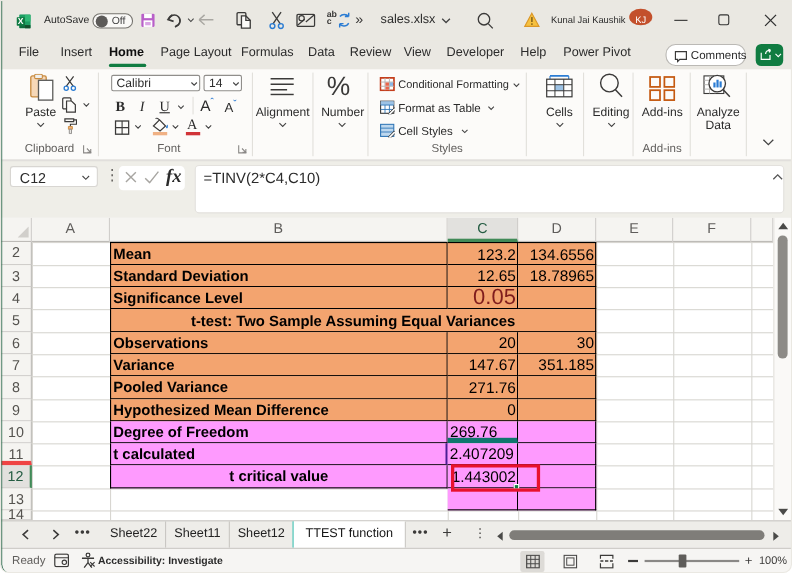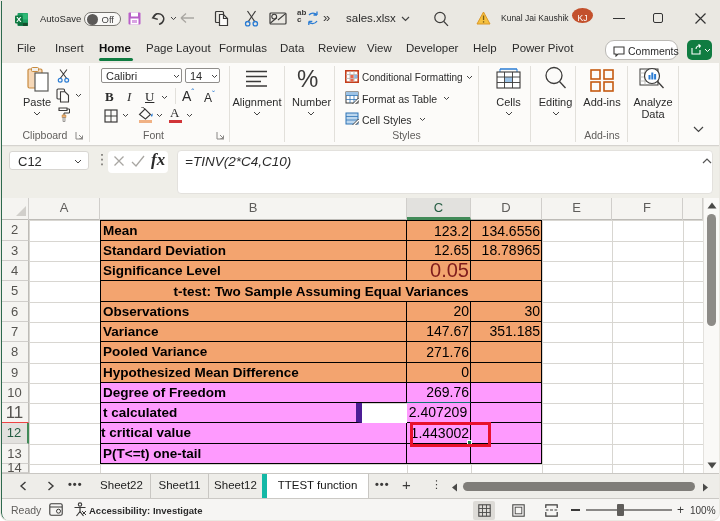--- a/index.html
+++ b/index.html
@@ -340,21 +340,21 @@
   <div class="abs" style="left:107px;top:3.5px;width:60px;height:22px;background:#fff;border-radius:4px;"></div>
   <svg class="abs" style="left:112px;top:8px;" width="12" height="12" viewBox="0 0 12 12">
         <path d="M1.5 1.5 L10.5 10.5 M10.5 1.5 L1.5 10.5" stroke="#a8a6a2" stroke-width="1.3"></path>
       </svg>
   <svg class="abs" style="left:130px;top:8px;" width="14" height="12" viewBox="0 0 14 12">
         <path d="M1 7 L5 11 L13 1" fill="none" stroke="#a8a6a2" stroke-width="1.3"></path>
       </svg>
   <div class="abs" style="left:150px;top:3px;font-size:17px;font-style:italic;font-weight:bold;color:#2b2b2b;font-family:'Liberation Serif',serif;"><i>f</i>x</div>
 
   <div class="abs" style="left:176px;top:3px;width:536px;height:44px;background:#fff;border:1px solid #e3e1dd;border-radius:4px;">
-    <div class="abs" style="left:7px;top:3px;font-size:13.5px;color:#2b2b2b;font-style:italic;">=TINV(2*C4,C10)</div>
+    <div class="abs" style="left:7px;top:3px;font-size:13.5px;color:#2b2b2b;">=TINV(2*C4,C10)</div>
     <svg class="abs" style="left:524px;top:7px;" width="10" height="6" viewBox="0 0 10 6">
           <path d="M1 5 L5 1 L9 5" fill="none" stroke="#555" stroke-width="1.2"></path>
         </svg>
   </div>
 </div>
 
 <div class="abs" id="grid" style="left:0;top:197px;width:720px;height:275px;background:#ffffff;overflow:hidden;">
 <div class="abs" style="left:28px;top:22px;width:1px;height:253px;background:#d8d6d1;"></div>
 <div class="abs" style="left:99px;top:22px;width:1px;height:253px;background:#d8d6d1;"></div>
 <div class="abs" style="left:406px;top:22px;width:1px;height:253px;background:#d8d6d1;"></div>
@@ -390,21 +390,21 @@
 <div class="abs" style="left:682px;top:0;width:20px;height:22px;border-right:1px solid #d0cecb;"></div>
 <div class="abs" style="left:0;top:22px;width:28px;height:21px;background:#f5f4f1;border-right:1px solid #bdbbb7;border-bottom:1px solid #d0cecb;color:#55534f;font-size:13px;text-align:center;line-height:20px;">2</div>
 <div class="abs" style="left:0;top:43px;width:28px;height:20px;background:#f5f4f1;border-right:1px solid #bdbbb7;border-bottom:1px solid #d0cecb;color:#55534f;font-size:13px;text-align:center;line-height:19px;">3</div>
 <div class="abs" style="left:0;top:63px;width:28px;height:20px;background:#f5f4f1;border-right:1px solid #bdbbb7;border-bottom:1px solid #d0cecb;color:#55534f;font-size:13px;text-align:center;line-height:19px;">4</div>
 <div class="abs" style="left:0;top:83px;width:28px;height:21px;background:#f5f4f1;border-right:1px solid #bdbbb7;border-bottom:1px solid #d0cecb;color:#55534f;font-size:13px;text-align:center;line-height:20px;">5</div>
 <div class="abs" style="left:0;top:104px;width:28px;height:20px;background:#f5f4f1;border-right:1px solid #bdbbb7;border-bottom:1px solid #d0cecb;color:#55534f;font-size:13px;text-align:center;line-height:19px;">6</div>
 <div class="abs" style="left:0;top:124px;width:28px;height:20px;background:#f5f4f1;border-right:1px solid #bdbbb7;border-bottom:1px solid #d0cecb;color:#55534f;font-size:13px;text-align:center;line-height:19px;">7</div>
 <div class="abs" style="left:0;top:144px;width:28px;height:21px;background:#f5f4f1;border-right:1px solid #bdbbb7;border-bottom:1px solid #d0cecb;color:#55534f;font-size:13px;text-align:center;line-height:20px;">8</div>
 <div class="abs" style="left:0;top:165px;width:28px;height:20px;background:#f5f4f1;border-right:1px solid #bdbbb7;border-bottom:1px solid #d0cecb;color:#55534f;font-size:13px;text-align:center;line-height:19px;">9</div>
 <div class="abs" style="left:0;top:185px;width:28px;height:20px;background:#f5f4f1;border-right:1px solid #bdbbb7;border-bottom:1px solid #d0cecb;color:#55534f;font-size:13px;text-align:center;line-height:19px;">10</div>
-<div class="abs" style="left:0;top:205px;width:28px;height:20px;background:#f5f4f1;border-right:1px solid #bdbbb7;border-bottom:1px solid #ef4444;color:#55534f;font-size:17px;text-align:center;line-height:19px;">11</div>
+<div class="abs" style="left:0;top:205px;width:28px;height:20px;background:#f5f4f1;border-right:1px solid #bdbbb7;border-bottom:4px solid #ef4444;color:#55534f;font-size:13px;text-align:center;line-height:19px;">11</div>
 <div class="abs" style="left:0;top:225px;width:28px;height:21px;background:#e2e1de;border-right:2px solid #418a58;border-bottom:1px solid #d0cecb;color:#245c42;font-size:13px;text-align:center;line-height:20px;">12</div>
 <div class="abs" style="left:0;top:246px;width:28px;height:20px;background:#f5f4f1;border-right:1px solid #bdbbb7;border-bottom:1px solid #d0cecb;color:#55534f;font-size:13px;text-align:center;line-height:19px;">13</div>
 <div class="abs" style="left:0;top:266px;width:28px;height:9px;background:#f5f4f1;border-right:1px solid #bdbbb7;border-bottom:1px solid #d0cecb;color:#55534f;font-size:13px;text-align:center;line-height:8px;">14</div>
 <div class="abs" style="left:99px;top:22px;width:307px;height:21px;background:#f3a46f;border-top:1px solid #000;border-left:1px solid #000000;border-right:1px solid #000000;border-bottom:1px solid #000000;color:#000;font-weight:bold;font-size:13.5px;line-height:20px;padding-left:2px;white-space:nowrap;">Mean</div>
 <div class="abs" style="left:406px;top:22px;width:64px;height:21px;background:#f3a46f;border-top:1px solid #000;border-right:1px solid #000000;border-bottom:1px solid #000000;color:#000;font-size:14px;text-align:right;line-height:20px;padding-right:1px;">123.2</div>
 <div class="abs" style="left:470px;top:22px;width:71px;height:21px;background:#f3a46f;border-top:1px solid #000;border-right:1px solid #000000;border-bottom:1px solid #000000;color:#000;font-size:14px;text-align:right;line-height:20px;padding-right:1px;">134.6556</div>
 <div class="abs" style="left:99px;top:43px;width:307px;height:20px;background:#f3a46f;border-left:1px solid #000000;border-right:1px solid #000000;border-bottom:1px solid #000000;color:#000;font-weight:bold;font-size:13.5px;line-height:19px;padding-left:2px;white-space:nowrap;">Standard Deviation</div>
 <div class="abs" style="left:406px;top:43px;width:64px;height:20px;background:#f3a46f;border-right:1px solid #000000;border-bottom:1px solid #000000;color:#000;font-size:14px;text-align:right;line-height:19px;padding-right:1px;">12.65</div>
 <div class="abs" style="left:470px;top:43px;width:71px;height:20px;background:#f3a46f;border-right:1px solid #000000;border-bottom:1px solid #000000;color:#000;font-size:14px;text-align:right;line-height:19px;padding-right:1px;">18.78965</div>
 <div class="abs" style="left:99px;top:63px;width:307px;height:20px;background:#f3a46f;border-left:1px solid #000000;border-right:1px solid #000000;border-bottom:1px solid #000000;color:#000;font-weight:bold;font-size:13.5px;line-height:19px;padding-left:2px;white-space:nowrap;">Significance Level</div>
@@ -417,29 +417,28 @@
 <div class="abs" style="left:99px;top:124px;width:307px;height:20px;background:#f3a46f;border-left:1px solid #000000;border-right:1px solid #000000;border-bottom:1px solid #000000;color:#000;font-weight:bold;font-size:13.5px;line-height:19px;padding-left:2px;white-space:nowrap;">Variance</div>
 <div class="abs" style="left:406px;top:124px;width:64px;height:20px;background:#f3a46f;border-right:1px solid #000000;border-bottom:1px solid #000000;color:#000;font-size:14px;text-align:right;line-height:19px;padding-right:1px;">147.67</div>
 <div class="abs" style="left:470px;top:124px;width:71px;height:20px;background:#f3a46f;border-right:1px solid #000000;border-bottom:1px solid #000000;color:#000;font-size:14px;text-align:right;line-height:19px;padding-right:1px;">351.185</div>
 <div class="abs" style="left:99px;top:144px;width:307px;height:21px;background:#f3a46f;border-left:1px solid #000000;border-right:1px solid #000000;border-bottom:1px solid #000000;color:#000;font-weight:bold;font-size:13.5px;line-height:20px;padding-left:2px;white-space:nowrap;">Pooled Variance</div>
 <div class="abs" style="left:406px;top:144px;width:64px;height:21px;background:#f3a46f;border-right:1px solid #000000;border-bottom:1px solid #000000;color:#000;font-size:14px;text-align:right;line-height:20px;padding-right:1px;">271.76</div>
 <div class="abs" style="left:470px;top:144px;width:71px;height:21px;background:#f3a46f;border-right:1px solid #000000;border-bottom:1px solid #000000;color:#000;font-size:14px;text-align:right;line-height:20px;padding-right:1px;"></div>
 <div class="abs" style="left:99px;top:165px;width:307px;height:20px;background:#f3a46f;border-left:1px solid #000000;border-right:1px solid #000000;border-bottom:1px solid #000000;color:#000;font-weight:bold;font-size:13.5px;line-height:19px;padding-left:2px;white-space:nowrap;">Hypothesized Mean Difference</div>
 <div class="abs" style="left:406px;top:165px;width:64px;height:20px;background:#f3a46f;border-right:1px solid #000000;border-bottom:1px solid #000000;color:#000;font-size:14px;text-align:right;line-height:19px;padding-right:1px;">0</div>
 <div class="abs" style="left:470px;top:165px;width:71px;height:20px;background:#f3a46f;border-right:1px solid #000000;border-bottom:1px solid #000000;color:#000;font-size:14px;text-align:right;line-height:19px;padding-right:1px;"></div>
 <div class="abs" style="left:99px;top:185px;width:307px;height:20px;background:#fe9afe;border-left:1px solid #000000;border-right:1px solid #000000;border-bottom:1px solid #000000;color:#000;font-weight:bold;font-size:13.5px;line-height:19px;padding-left:2px;white-space:nowrap;">Degree of Freedom</div>
-<div class="abs" style="left:406px;top:185px;width:64px;height:20px;background:#fe9afe;border-right:1px solid #000000;border-bottom:1px solid #0f766e;color:#000;font-size:14px;text-align:right;line-height:19px;padding-right:1px;">269.76</div>
+<div class="abs" style="left:406px;top:185px;width:64px;height:20px;background:#fe9afe;border-right:1px solid #000000;border-bottom:5px solid #0f766e;color:#000;font-size:14px;text-align:right;line-height:19px;padding-right:18px;">269.76</div>
 <div class="abs" style="left:470px;top:185px;width:71px;height:20px;background:#fe9afe;border-right:1px solid #000000;border-bottom:1px solid #000000;color:#000;font-size:14px;text-align:right;line-height:19px;padding-right:1px;"></div>
-<div class="abs" style="left:99px;top:205px;width:262px;height:20px;background:#fe9afe;border-left:1px solid #000000;border-right:6px solid #4c1d95;border-bottom:1px solid #000000;color:#000;font-weight:bold;font-size:13.5px;line-height:19px;padding-left:2px;white-space:nowrap;">t calculated</div>
+<div class="abs" style="left:99px;top:205px;width:307px;height:20px;background:#fe9afe;border-left:1px solid #000000;border-right:2px solid #4c1d95;border-bottom:1px solid #000000;color:#000;font-weight:bold;font-size:13.5px;line-height:19px;padding-left:2px;white-space:nowrap;">t calculated</div>
 <div class="abs" style="left:406px;top:205px;width:64px;height:20px;background:#fe9afe;border-right:1px solid #000000;border-bottom:1px solid #000000;color:#000;font-size:14px;text-align:center;line-height:19px;padding-right:1px;">2.407209</div>
 <div class="abs" style="left:470px;top:205px;width:71px;height:20px;background:#fe9afe;border-right:1px solid #000000;border-bottom:1px solid #000000;color:#000;font-size:14px;text-align:right;line-height:19px;padding-right:1px;"></div>
-<div class="abs" style="left:99px;top:225px;width:307px;height:21px;background:#fe9afe;border-left:1px solid #000000;border-right:1px solid #000000;border-bottom:1px solid #000000;color:#000;font-weight:bold;font-size:13.5px;line-height:20px;padding-left:0;white-space:nowrap;">t critical value</div>
+<div class="abs" style="left:99px;top:225px;width:307px;height:21px;background:#fe9afe;border-left:1px solid #000000;border-right:1px solid #000000;border-bottom:1px solid #000000;color:#000;font-weight:bold;font-size:13.5px;line-height:20px;padding-left:0;white-space:nowrap;text-align:center;">t critical value</div>
 <div class="abs" style="left:406px;top:225px;width:64px;height:21px;background:#fe9afe;border-right:1px solid #000000;border-bottom:1px solid #000000;color:#000;font-size:14px;text-align:right;line-height:20px;padding-right:1px;">1.443002</div>
 <div class="abs" style="left:470px;top:225px;width:71px;height:21px;background:#fe9afe;border-right:1px solid #000000;border-bottom:1px solid #000000;color:#000;font-size:14px;text-align:right;line-height:20px;padding-right:1px;"></div>
-<div class="abs" style="left:99px;top:246px;width:307px;height:20px;background:#fe9afe;border-left:1px solid #000000;border-right:1px solid #000000;border-bottom:1px solid #000000;color:#000;font-weight:bold;font-size:13.5px;line-height:19px;padding-left:2px;white-space:nowrap;">P(T&lt;=t) one-tail</div>
 <div class="abs" style="left:406px;top:246px;width:64px;height:20px;background:#fe9afe;border-right:1px solid #000000;border-bottom:1px solid #000000;color:#000;font-size:14px;text-align:right;line-height:19px;padding-right:1px;"></div>
 <div class="abs" style="left:470px;top:246px;width:71px;height:20px;background:#fe9afe;border-right:1px solid #000000;border-bottom:1px solid #000000;color:#000;font-size:14px;text-align:right;line-height:19px;padding-right:1px;"></div>
 <div class="abs" style="left:466px;top:242px;width:5px;height:5px;background:#107c41;border:1px solid #fff;"></div>
 <div class="abs" style="left:409px;top:224px;width:81px;height:25px;border:3px solid #e8112d;"></div>
 <div class="abs" style="left:702px;top:0;width:18px;height:275px;background:#faf9f7;border-left:1px solid #e3e1dd;"></div>
 <svg class="abs" style="left:706px;top:4px;" width="10" height="7" viewBox="0 0 10 7">
         <path d="M5 0.5 L9.5 6.5 L0.5 6.5 Z" fill="#4a4a48"></path>
       </svg>
 <div class="abs" style="left:706px;top:16px;width:9px;height:112px;background:#8d8b87;border-radius:5px;"></div>
 <svg class="abs" style="left:706px;top:264px;" width="10" height="7" viewBox="0 0 10 7">
@@ -451,21 +450,21 @@
   <svg class="abs" style="left:18px;top:7px;" width="8" height="10" viewBox="0 0 8 10">
         <path d="M6.5 1 L2 5 L6.5 9" fill="none" stroke="#3b3a39" stroke-width="1.4"></path>
       </svg>
   <svg class="abs" style="left:46px;top:7px;" width="8" height="10" viewBox="0 0 8 10">
         <path d="M1.5 1 L6 5 L1.5 9" fill="none" stroke="#3b3a39" stroke-width="1.4"></path>
       </svg>
   <div class="abs" style="left:67px;top:4px;font-size:11px;font-weight:bold;color:#3b3a39;letter-spacing:1px;">•••</div>
 
   <div class="abs" style="left:92px;top:0;width:58px;height:24px;border-right:1px solid #c9c7c3;color:#222;font-size:11.5px;text-align:center;line-height:23px;">Sheet22</div>
   <div class="abs" style="left:150px;top:0;width:58px;height:24px;border-right:1px solid #c9c7c3;color:#222;font-size:11.5px;text-align:center;line-height:23px;">Sheet11</div>
-  <div class="abs" style="left:208px;top:0;width:58px;height:24px;border-right:5px solid #14b8a6;color:#222;font-size:11.5px;text-align:center;line-height:23px;">Sheet12</div>
+  <div class="abs" style="left:208px;top:0;width:58px;height:24px;border-right:1px solid #14b8a6;color:#222;font-size:11.5px;text-align:center;line-height:23px;">Sheet12</div>
   <div class="abs" style="left:266px;top:0;width:102px;height:24px;background:#fff;border-right:1px solid #c9c7c3;color:#171717;font-size:11.5px;text-align:center;line-height:23px;">TTEST function</div>
   <div class="abs" style="left:374px;top:4px;font-size:11px;font-weight:bold;color:#3b3a39;letter-spacing:1px;">•••</div>
   <div class="abs" style="left:401px;top:2px;font-size:15px;color:#3b3a39;">+</div>
   <div class="abs" style="left:430px;top:4px;font-size:11px;color:#3b3a39;">⋮</div>
 
   <svg class="abs" style="left:450px;top:9px;" width="7" height="9" viewBox="0 0 7 9">
         <path d="M6 0.5 L1 4.5 L6 8.5 Z" fill="#4a4a48"></path>
       </svg>
   <div class="abs" style="left:462px;top:8px;width:232px;height:9px;background:#7f7d79;border-radius:5px;"></div>
   <svg class="abs" style="left:701px;top:9px;" width="7" height="9" viewBox="0 0 7 9">

